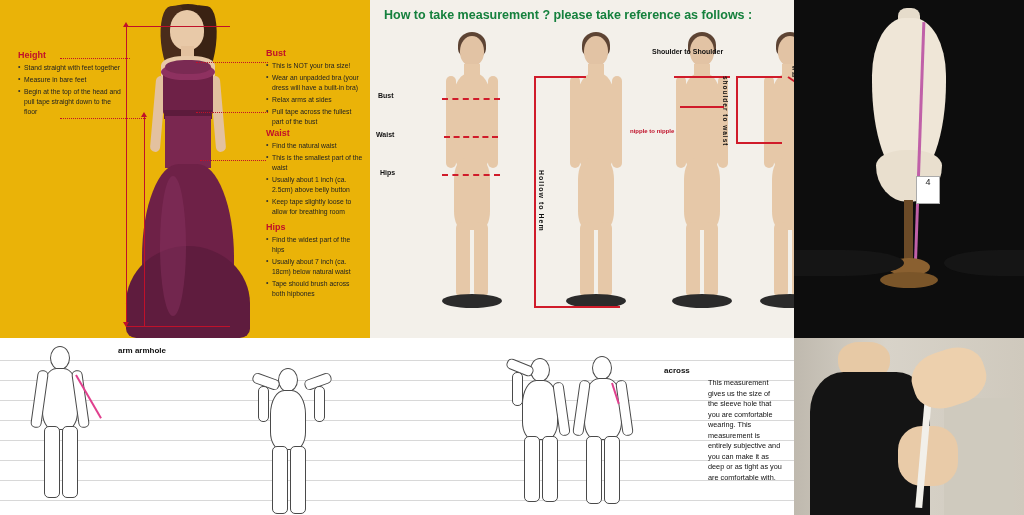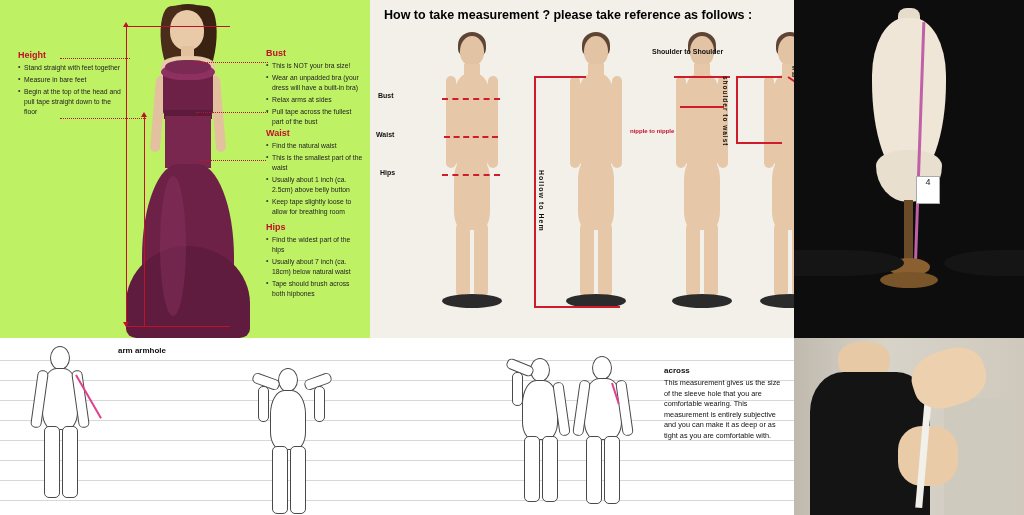--- a/index.html
+++ b/index.html
@@ -3,21 +3,21 @@
 <meta charset="utf-8">
 <style>
   html,body{margin:0;padding:0;background:#ffffff;}
   body{width:1024px;height:515px;overflow:hidden;font-family:"Liberation Sans",sans-serif;}
   .page{position:relative;width:1024px;height:515px;background:#fff;}
 
   
   .abs{position:absolute;}
 
   
-  #panel-dress{left:0;top:0;width:370px;height:338px;background:#bef264;}
+  #panel-dress{left:0;top:0;width:370px;height:338px;background:#eab308;}
   #panel-dress .hdr{font-size:9px;font-weight:bold;color:#c0112a;}
   .blk{position:absolute;width:105px;}
   .blk ul{list-style:none;margin:3px 0 0 0;padding:0;}
   .blk li{font-size:6.8px;line-height:10px;color:#222;margin-bottom:2px;position:relative;padding-left:6px;}
   .blk li:before{content:"\2022";position:absolute;left:0;top:-1px;font-size:7px;color:#333;}
 
   
   .dressWrap{position:absolute;left:120px;top:6px;width:135px;height:330px;}
   .model-head{position:absolute;left:50px;top:4px;width:34px;height:40px;border-radius:50% 50% 45% 45%;background:#e8c9a8;}
   .hair-l{position:absolute;left:41px;top:0px;width:26px;height:72px;background:#4a2c1b;border-radius:60% 20% 40% 60%;transform:rotate(-6deg);}
@@ -40,21 +40,21 @@
 
   
   .vline{position:absolute;width:1px;background:#c0112a;}
   .hline{position:absolute;height:1px;background:#c0112a;}
   .dot-h{position:absolute;height:0;border-top:1px dotted #c0112a;}
   .arrowU{position:absolute;width:0;height:0;border-left:3px solid transparent;border-right:3px solid transparent;border-bottom:5px solid #c0112a;}
   .arrowD{position:absolute;width:0;height:0;border-left:3px solid transparent;border-right:3px solid transparent;border-top:5px solid #c0112a;}
 
   
   #panel-mann{left:370px;top:0;width:424px;height:338px;background:#f3f0ea;}
-  #panel-mann .title{font-size:12.5px;font-weight:bold;color:#000000;padding:8px 0 0 14px;}
+  #panel-mann .title{font-size:12.5px;font-weight:bold;color:#15803d;padding:8px 0 0 14px;}
   .mann{position:absolute;}
   .m-head{position:absolute;border-radius:50% 50% 46% 46%;background:#e2c3a4;}
   .m-hair{position:absolute;background:#5d4434;border-radius:50% 50% 35% 35%;}
   .m-body{position:absolute;background:#e6c8a8;}
   .m-base{position:absolute;background:#2b2b2b;border-radius:50%;}
   .mredline{position:absolute;background:#d01b2a;height:2px;}
   .mdash{position:absolute;border-top:2px dashed #d01b2a;}
   .mlabel{position:absolute;font-size:7px;font-weight:bold;color:#111;}
   .vlabel{position:absolute;font-size:7px;font-weight:bold;color:#111;writing-mode:vertical-rl;text-orientation:mixed;letter-spacing:1px;}
 
@@ -328,17 +328,17 @@
       <div class="fig-body" style="left:24px;top:24px;width:36px;height:60px;border-radius:40% 40% 30% 30%;"></div>
       <div class="fig-body" style="left:16px;top:26px;width:9px;height:54px;border-radius:5px;transform:rotate(8deg);"></div>
       <div class="fig-body" style="left:59px;top:26px;width:9px;height:54px;border-radius:5px;transform:rotate(-8deg);"></div>
       <div class="fig-body" style="left:26px;top:82px;width:14px;height:66px;border-radius:5px;"></div>
       <div class="fig-body" style="left:44px;top:82px;width:14px;height:66px;border-radius:5px;"></div>
       <div class="pinkline" style="left:52px;top:28px;width:22px;transform:rotate(72deg);transform-origin:left center;"></div>
     </div>
 
     <div style="position:absolute;left:664px;top:28px;width:118px;">
       <div class="noteT">across</div>
-      <div class="noteB" style="margin-top:3px;">This measurement gives us the size of the sleeve hole that you are comfortable wearing. This measurement is entirely subjective and you can make it as deep or as tight as you are comfortable with.</div>
+      <div class="noteB" style="margin-top:3px;margin-left:44px;">This measurement gives us the size of the sleeve hole that you are comfortable wearing. This measurement is entirely subjective and you can make it as deep or as tight as you are comfortable with.</div>
     </div>
   </div>
 
 </div>
 
 </body></html>

